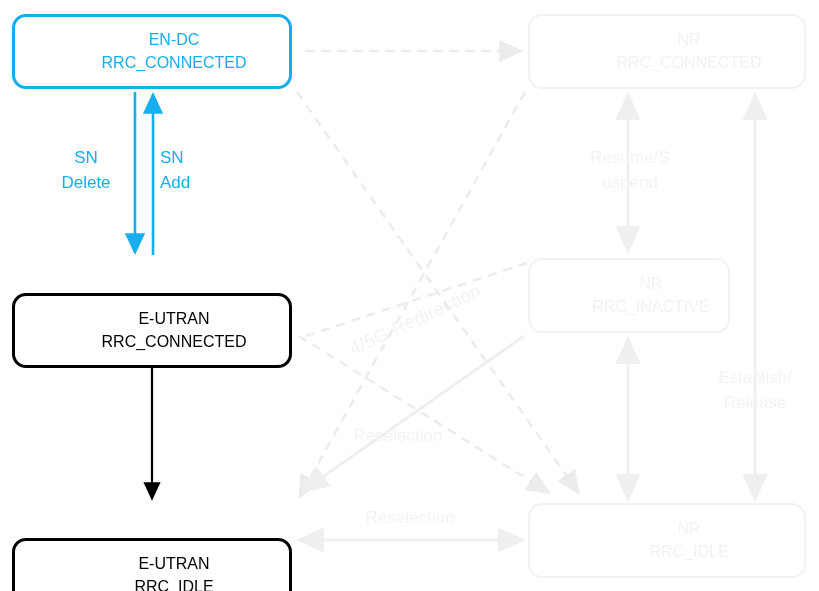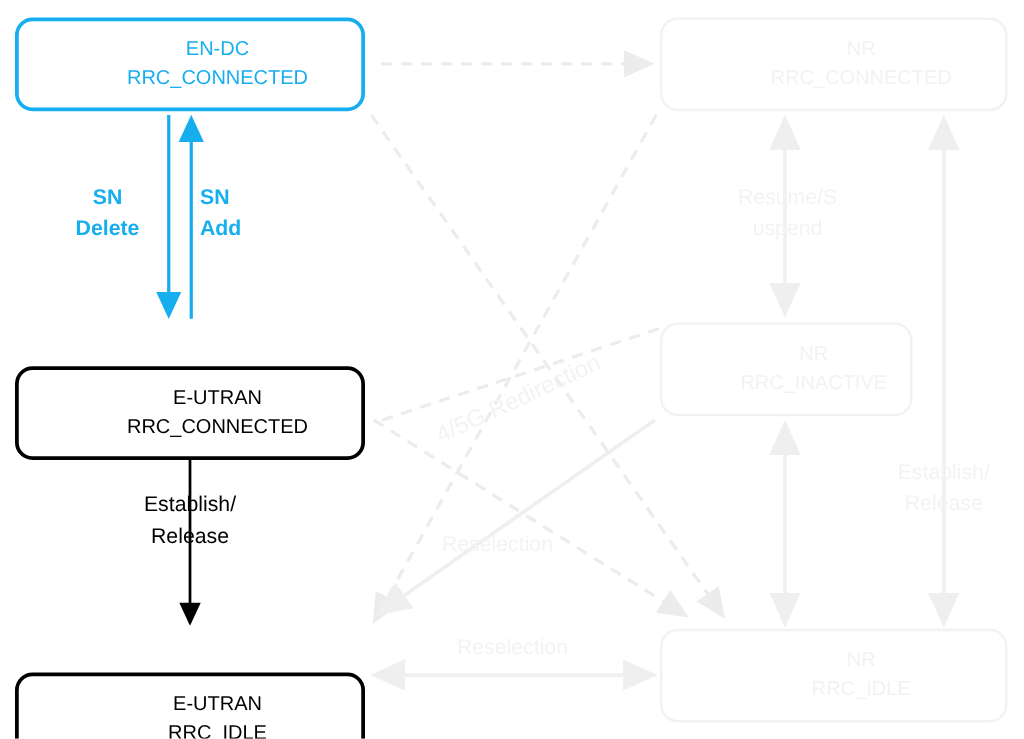--- a/index.html
+++ b/index.html
@@ -55,21 +55,21 @@
   }
   .edge-label {
     position: absolute;
     text-align: center;
     font-size: 17px;
     line-height: 1.45;
     z-index: 4;
     white-space: pre-line;
     background: transparent;
   }
-  .lbl-blue { color: #16aeef; font-weight: bold; }
+  .lbl-blue { color: #16aeef; }
   .lbl-black { color: #000000; font-size: 17px; }
   .lbl-ghost { color: #f3f3f3; }
   .lbl-rot {
     transform: rotate(-25deg);
     transform-origin: center center;
   }
 </style>
 </head>
 <body>
 
@@ -153,22 +153,20 @@
     <span class="l1">NR</span>
     <span class="l2">RRC_IDLE</span>
   </div>
 
   <div class="edge-label lbl-blue" style="left:48px; top:146px; width:76px;">SN
 Delete</div>
 
   <div class="edge-label lbl-blue" style="left:160px; top:146px; width:70px; text-align:left;">SN
 Add</div>
 
-  <div class="edge-label lbl-black" style="left:72px; top:392px; width:160px;">Establish/
-Release</div>
 
   <div class="edge-label lbl-ghost" style="left:568px; top:146px; width:124px;">Resume/S
 uspend</div>
 
   <div class="edge-label lbl-ghost" style="left:700px; top:366px; width:110px;">Establish/
 Release</div>
 
   <div class="edge-label lbl-ghost lbl-rot" style="left:322px; top:306px; width:186px; font-size:19px;">4/5G Redirection</div>
 
   <div class="edge-label lbl-ghost" style="left:336px; top:424px; width:124px;">Reselection</div>

